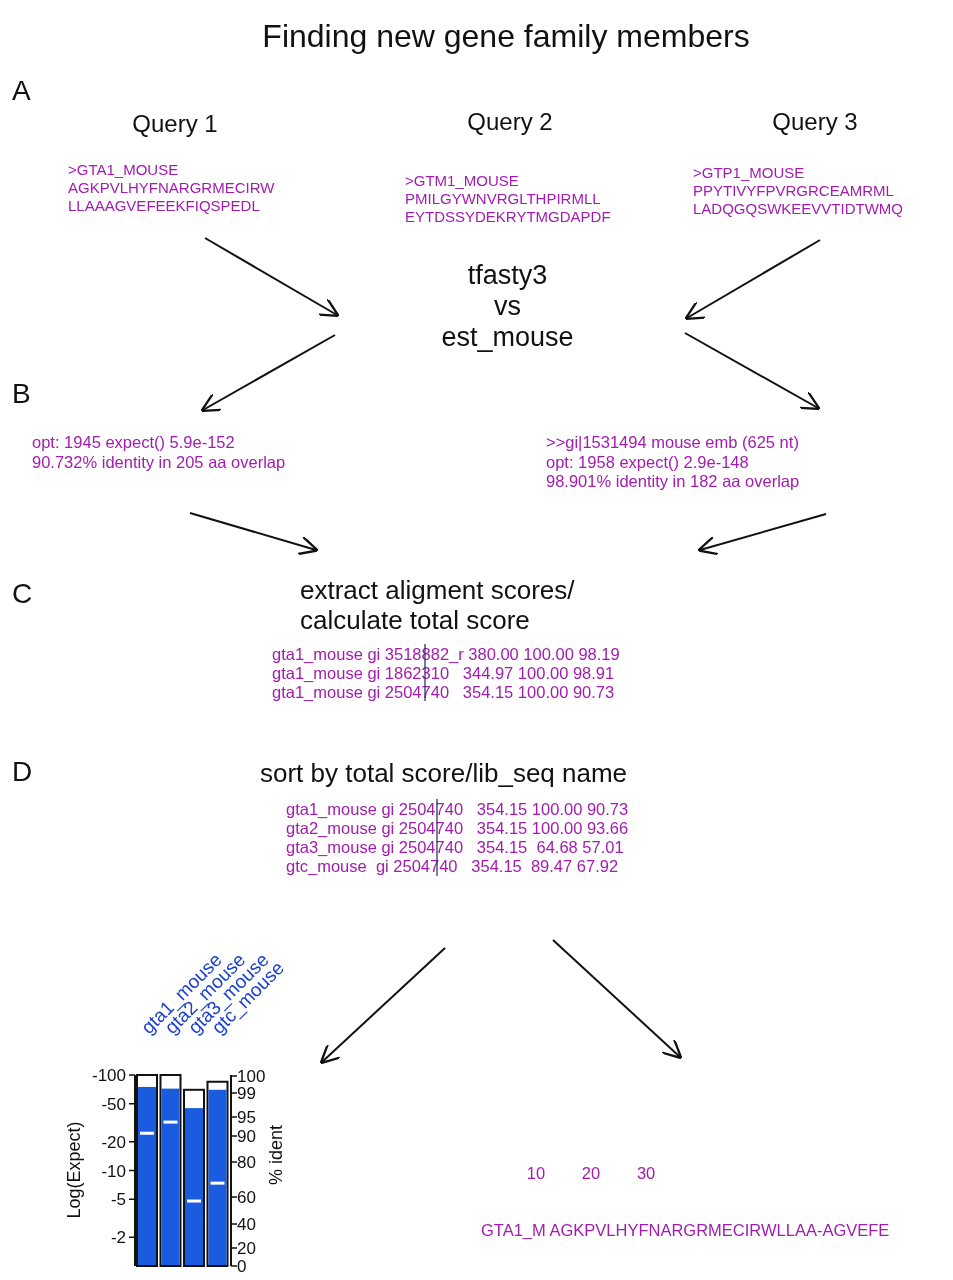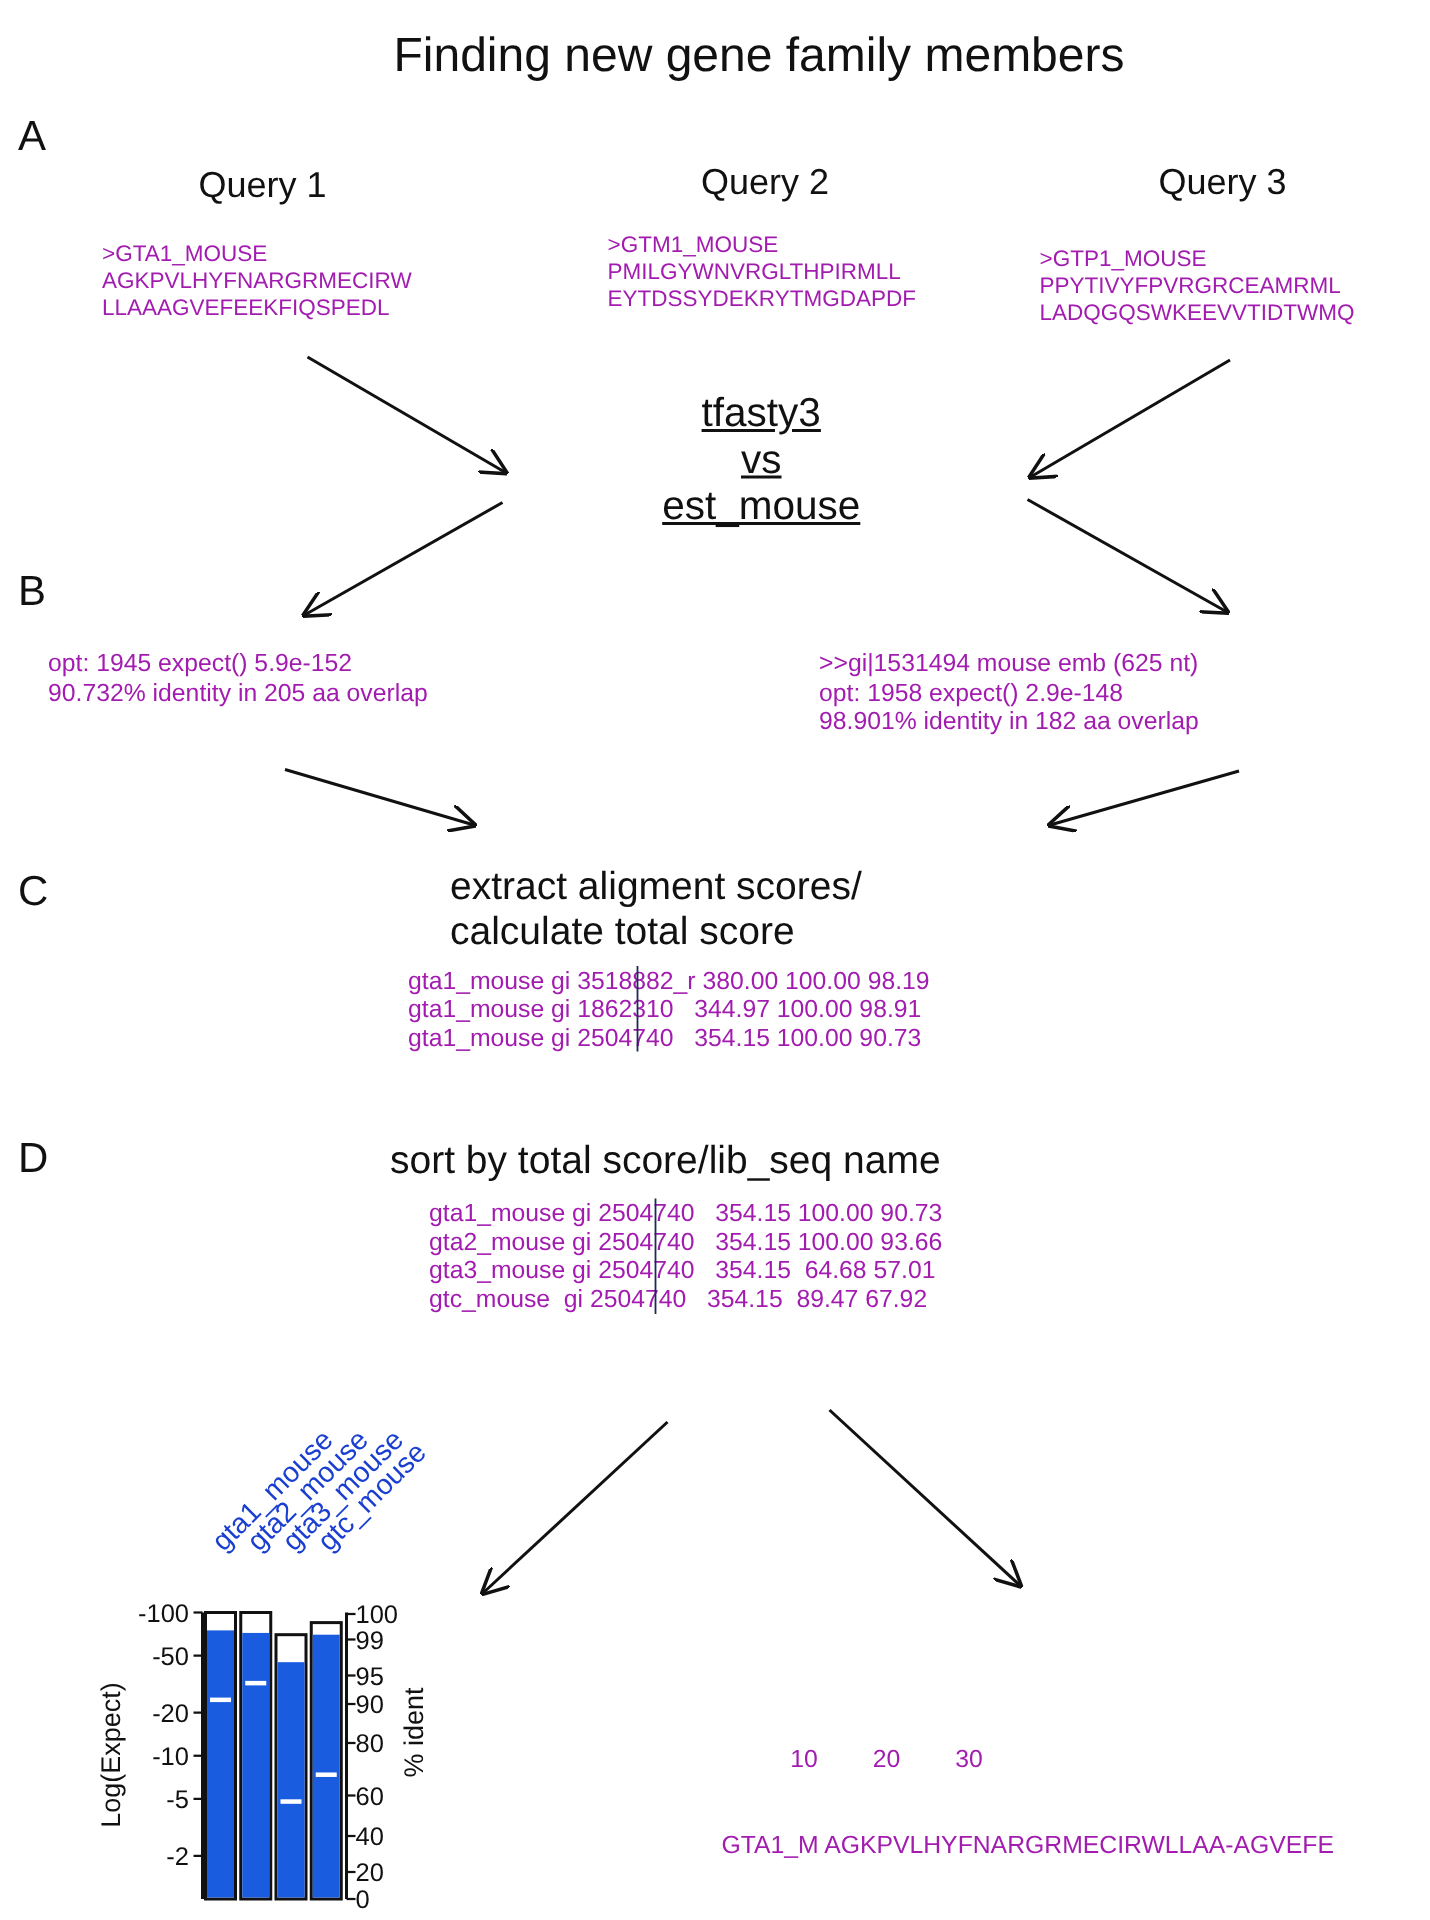--- a/index.html
+++ b/index.html
@@ -28,26 +28,26 @@
 
 <div class="abs sans panel-label" style="left:12px; top:75px;">A</div>
 <div class="abs sans panel-label" style="left:12px; top:378px;">B</div>
 <div class="abs sans panel-label" style="left:12px; top:578px;">C</div>
 <div class="abs sans panel-label" style="left:12px; top:756px;">D</div>
 
 <div class="abs sans query-title" style="left:65px; top:110px;">Query 1</div>
 <div class="abs mono seq" style="left:68px; top:161px;"><div>&gt;GTA1_MOUSE</div><div>AGKPVLHYFNARGRMECIRW</div><div>LLAAAGVEFEEKFIQSPEDL</div></div>
 
 <div class="abs sans query-title" style="left:400px; top:108px;">Query 2</div>
-<div class="abs mono seq" style="left:405px; top:155px;"><div>&gt;GTM1_MOUSE</div><div>PMILGYWNVRGLTHPIRMLL</div><div>EYTDSSYDEKRYTMGDAPDF</div></div>
+<div class="abs mono seq" style="left:405px; top:172px;"><div>&gt;GTM1_MOUSE</div><div>PMILGYWNVRGLTHPIRMLL</div><div>EYTDSSYDEKRYTMGDAPDF</div></div>
 
 <div class="abs sans query-title" style="left:705px; top:108px;">Query 3</div>
 <div class="abs mono seq" style="left:693px; top:164px;"><div>&gt;GTP1_MOUSE</div><div>PPYTIVYFPVRGRCEAMRML</div><div>LADQGQSWKEEVVTIDTWMQ</div></div>
 
-<div class="abs sans center-block" style="left:380px; top:260px; width:255px;text-decoration:underline;">
+<div class="abs sans center-block" style="left:380px; top:260px; width:255px;">
   <div>tfasty3</div>
   <div>vs</div>
   <div>est_mouse</div>
 </div>
 
 <div class="abs mono hit" style="left:32px; top:433px;"><div>opt: 1945 expect() 5.9e-152</div><div>90.732% identity in 205 aa overlap</div></div>
 <div class="abs mono hit" style="left:546px; top:433px;"><div>&gt;&gt;gi|1531494 mouse emb (625 nt)</div><div>opt: 1958 expect() 2.9e-148</div><div>98.901% identity in 182 aa overlap</div></div>
 
 <div class="abs sans heading" style="left:300px; top:575px; width:420px;">
   <div>extract aligment scores/</div>

